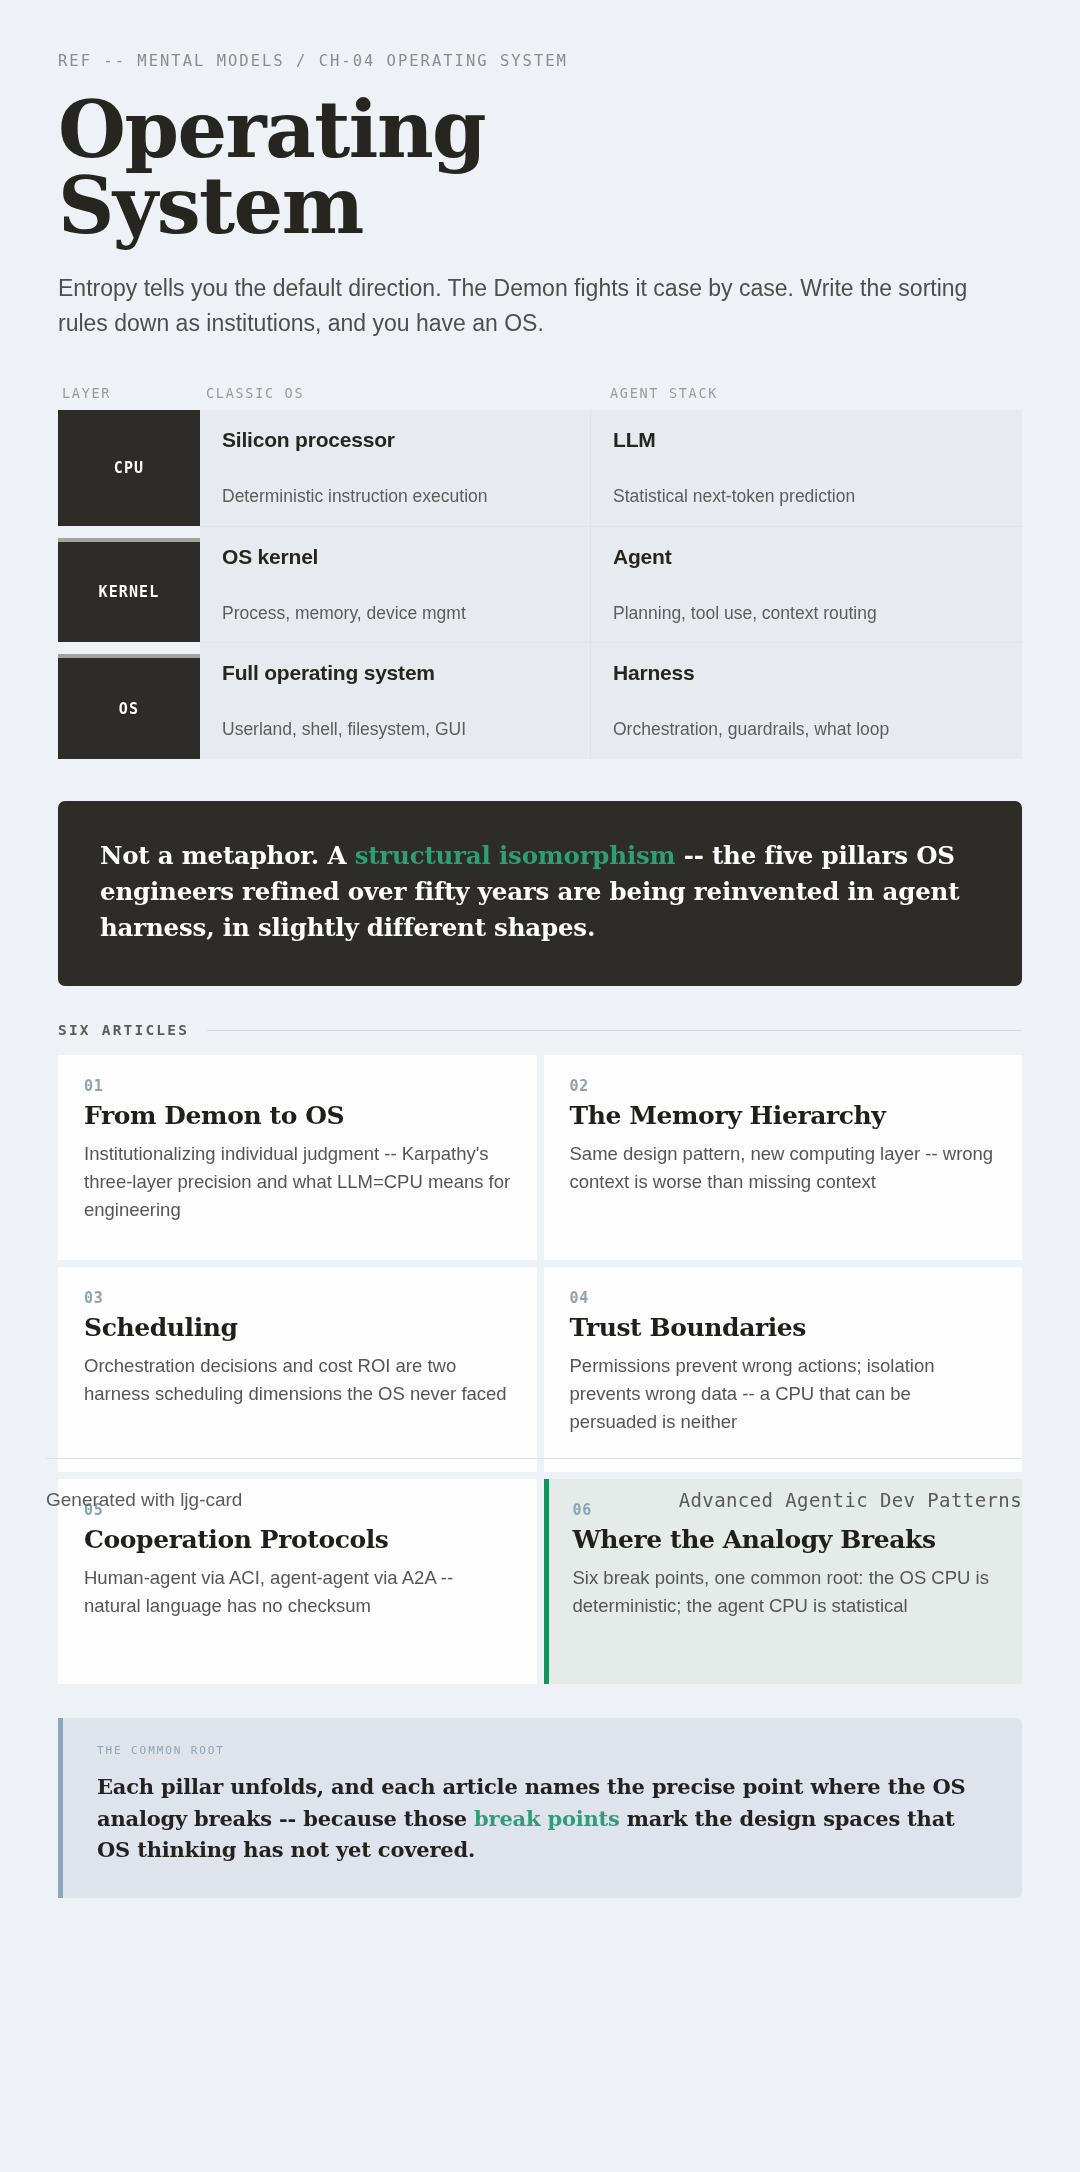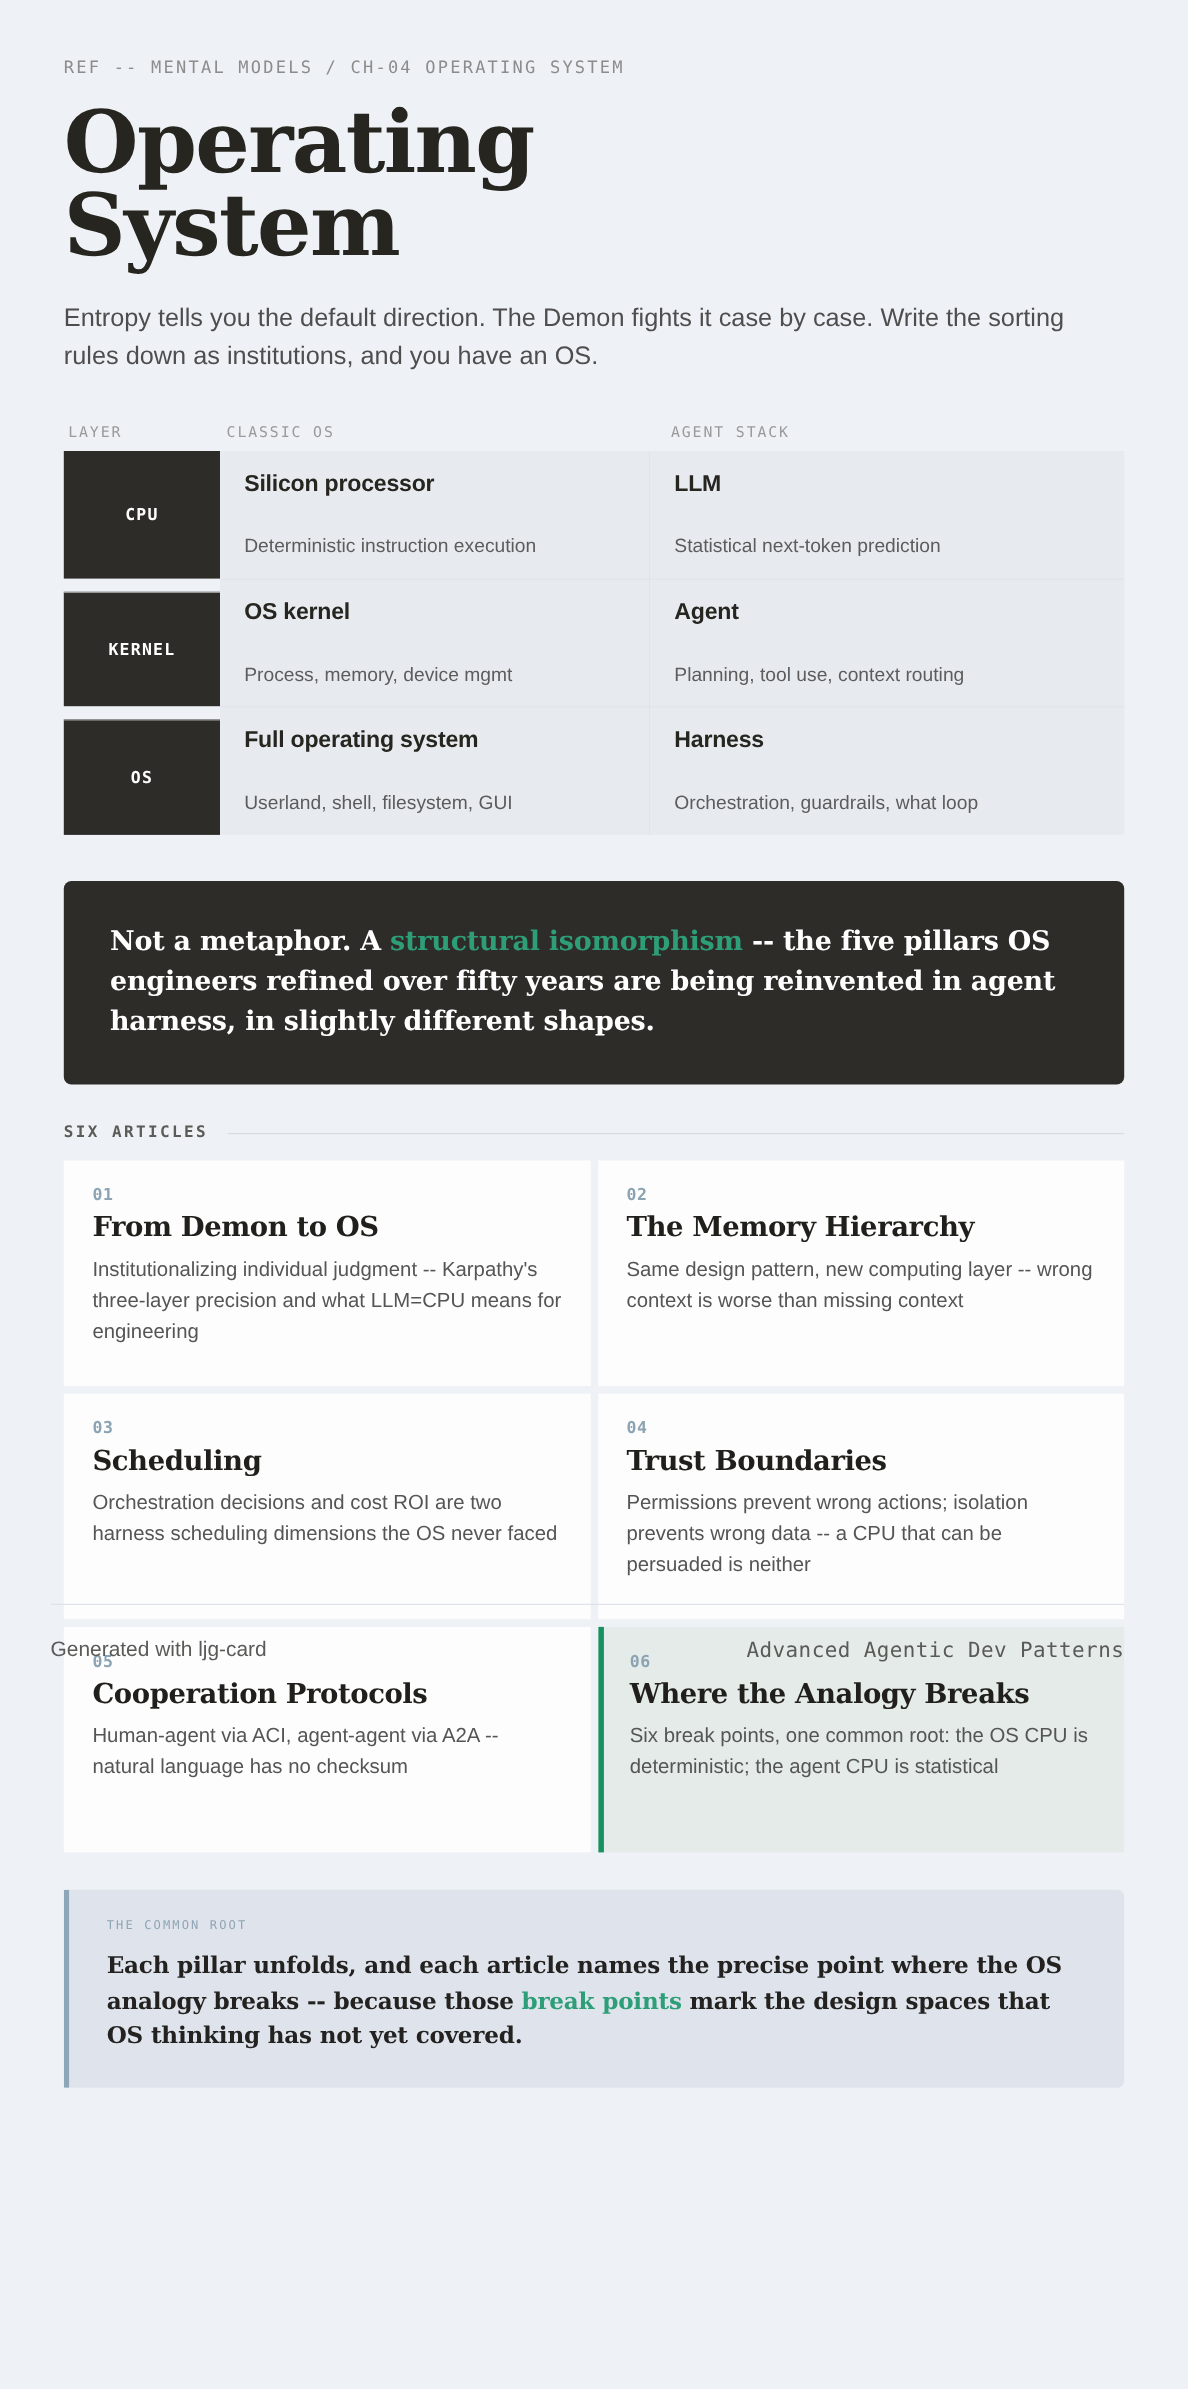--- a/index.html
+++ b/index.html
@@ -71,21 +71,21 @@
   .th.layer  { width: 142px; flex: 0 0 142px; padding-left: 4px; }
   .th.classic{ width: 390px; flex: 0 0 390px; padding-left: 6px; }
   .th.agent  { flex: 1; padding-left: 20px; }
 
   .table { display: flex; flex-direction: column; }
   .trow {
     display: flex;
     min-height: 94px;
   }
   .trow + .trow .cell { border-top: 1px solid #dfe4ea; }
-  .trow + .trow .layer-cell { border-top: 1px solid #a3a3a3; margin-top: 12px; }
+  .trow + .trow .layer-cell { border-top: 4px solid #a3a3a3; margin-top: 12px; }
 
   .layer-cell {
     width: 142px;
     flex: 0 0 142px;
     background: #2e2c28;
     color: #ffffff;
     display: flex;
     align-items: center;
     justify-content: center;
     font-family: "DejaVu Sans Mono", monospace;

